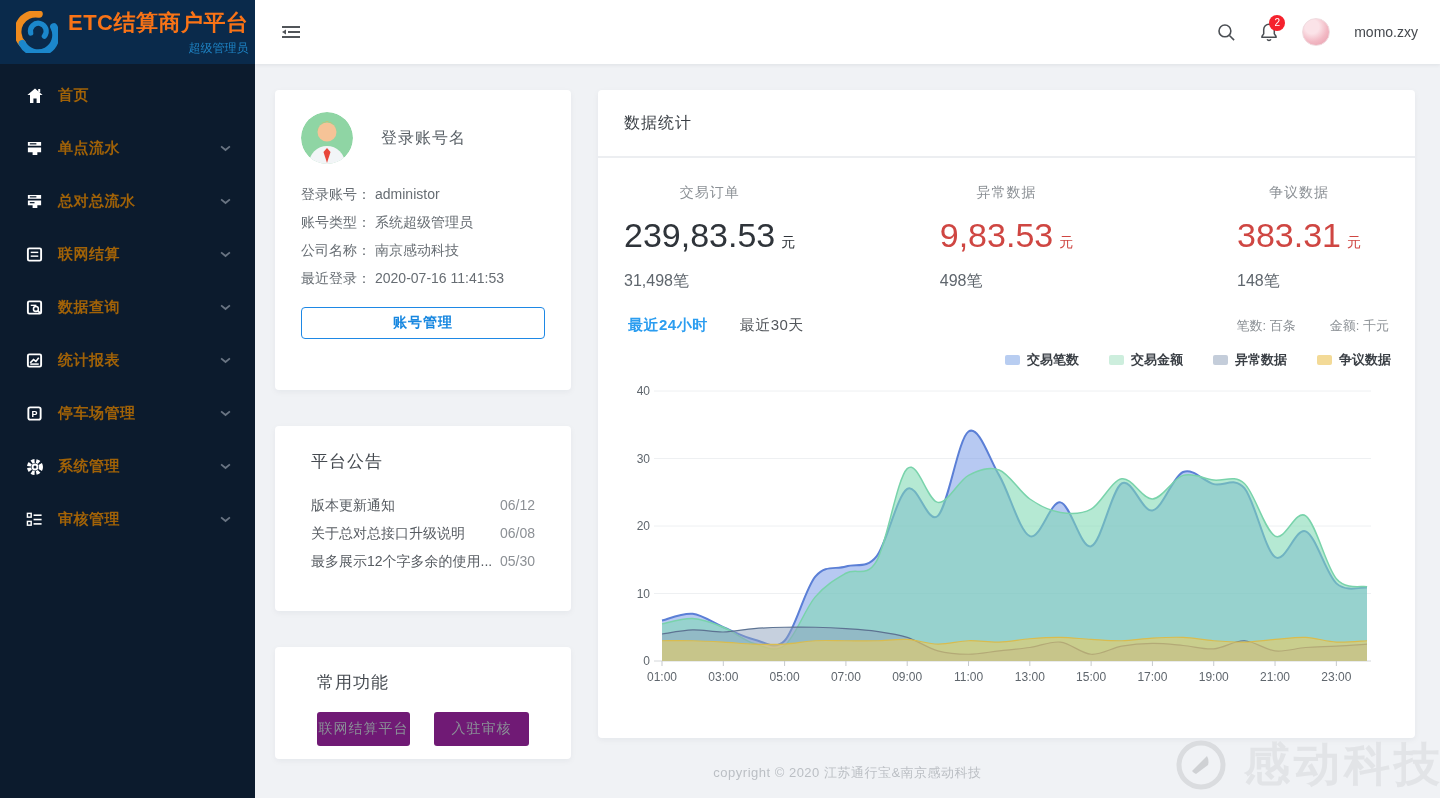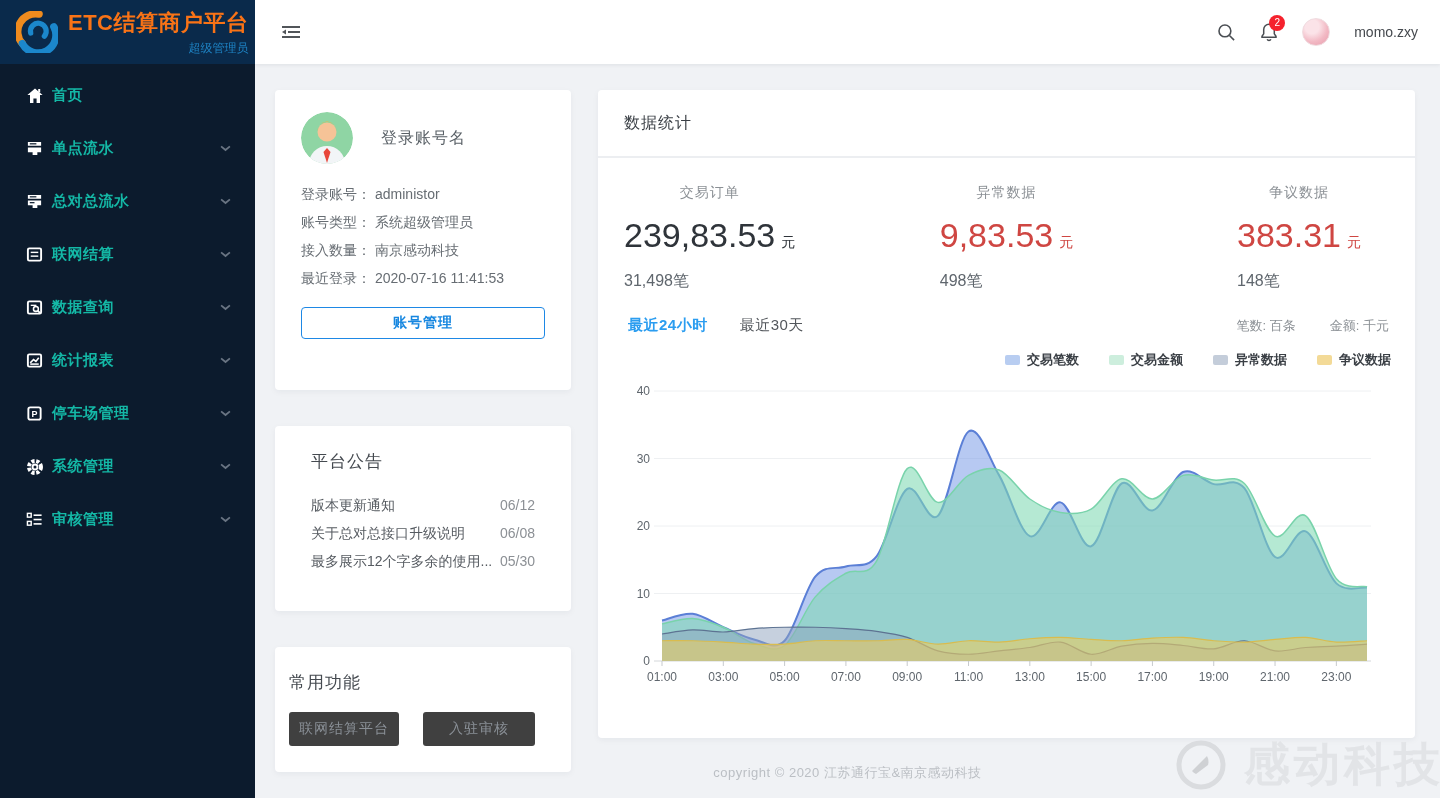--- a/index.html
+++ b/index.html
@@ -9,21 +9,21 @@
   
   .sidebar { position:absolute; left:0; top:0; width:255px; height:798px; background:#0c1b2d; z-index:5; }
   .sidebar-head { height:64px; background:#0a2a4b; display:flex; align-items:center; padding:0 14px 0 16px; }
   .logo-swirl { width:42px; height:42px; flex:0 0 auto; }
   .logo-text { margin-left:10px; display:flex; flex-direction:column; }
   .logo-title { font-size:22px; font-weight:bold; color:#f97316; letter-spacing:.5px; white-space:nowrap; }
   .logo-sub { font-size:12px; color:#1e83c4; align-self:flex-end; margin-top:2px; }
   .menu { padding-top:5px; }
   .menu-item { height:53px; display:flex; align-items:center; padding:0 24px 0 25px; cursor:pointer; }
   .menu-ic { width:19px; height:19px; flex:0 0 auto; display:flex; align-items:center; justify-content:center; }
-  .menu-label { margin-left:8px; font-size:15px; font-weight:600; color:#14b8a6; letter-spacing:.5px; }
+  .menu-label { margin-left:14px; font-size:15px; font-weight:600; color:#a16207; letter-spacing:.5px; }
   .menu-caret { margin-left:auto; width:11px; height:7px; opacity:.75; }
 
   
   .topbar { position:absolute; left:255px; top:0; right:0; height:64px; background:#fff; box-shadow:0 1px 4px rgba(0,21,41,.08); display:flex; align-items:center; z-index:4; }
   .collapse-btn { margin-left:26px; cursor:pointer; display:flex; }
   .topbar-right { margin-left:auto; display:flex; align-items:center; gap:24px; margin-right:22px; }
   .icon-btn { position:relative; cursor:pointer; display:flex; }
   .badge { position:absolute; top:-7px; left:9px; min-width:16px; height:16px; background:#f5222d; color:#fff; border-radius:8px; font-size:10px; line-height:16px; text-align:center; padding:0 4px; }
   .tb-avatar { width:28px; height:28px; border-radius:50%; background:radial-gradient(circle at 35% 30%, #fbe3e8 0 28%, #f2b9c4 60%, #e79aab 100%); border:1px solid #f0dce0; }
   .username { font-size:14px; color:#45494e; }
@@ -45,23 +45,23 @@
   .account-btn { margin-top:15px; width:100%; height:32px; background:#fff; border:1px solid #1e88e5; border-radius:4px; color:#1787e0; font-size:14px; font-weight:600; cursor:pointer; letter-spacing:1px; }
 
   
   .notice-card { padding:24px 36px; height:185px; }
   .card-title { font-size:17px; color:#454a50; letter-spacing:1px; }
   .notice-list { margin-top:18px; }
   .notice-row { display:flex; font-size:14px; line-height:28px; color:#565b61; cursor:pointer; }
   .notice-row .n-date { margin-left:auto; color:#8c9095; }
 
   
-  .quick-card { padding:24px 14px; height:125px; }
+  .quick-card { padding:24px 42px; height:112px; }
   .quick-btns { margin-top:18px; display:flex; gap:24px; }
-  .quick-btn { background:#404040; border:none; border-radius:3px; color:#8a9097; font-size:14px; padding:8px 0; cursor:pointer; letter-spacing:1px; }
+  .quick-btn { background:#701a75; border:none; border-radius:3px; color:#8a9097; font-size:14px; padding:8px 0; cursor:pointer; letter-spacing:1px; }
   .quick-btn.b1 { width:110px; }
   .quick-btn.b2 { width:112px; }
 
   
   .stats-card { position:absolute; left:343px; top:26px; width:817px; height:648px; }
   .stats-header { height:68px; display:flex; align-items:center; padding:0 26px; border-bottom:2px solid #eceef1; }
   .stats-header .t { font-size:16px; color:#3a3f45; letter-spacing:1px; }
   .stats-row { display:grid; grid-template-columns:1fr 1fr 1fr; padding:26px 26px 10px; }
   .stat-cell { display:flex; }
   .stat-cell.c2 { justify-content:center; }
@@ -264,21 +264,21 @@
             <polygon points="26,36 22.5,40 26,51 29.5,40" fill="#e8473b"></polygon>
             <circle cx="26" cy="20" r="9.5" fill="#f6c397"></circle>
             <path d="M16.5 19a9.5 9.5 0 0 1 19 0c0-2-1.5-9-9.5-9s-9.5 7-9.5 9Z" fill="#f4b13c"></path>
           </svg>
         </span>
         <span class="p-title">登录账号名</span>
       </div>
       <div class="profile-rows">
         <div class="p-row"><span class="lbl">登录账号：</span><span class="val">administor</span></div>
         <div class="p-row"><span class="lbl">账号类型：</span><span class="val">系统超级管理员</span></div>
-        <div class="p-row"><span class="lbl">接入数量：</span><span class="val">南京感动科技</span></div>
+        <div class="p-row"><span class="lbl">公司名称：</span><span class="val">南京感动科技</span></div>
         <div class="p-row"><span class="lbl">最近登录：</span><span class="val">2020-07-16  11:41:53</span></div>
       </div>
       <button class="account-btn">账号管理</button>
     </div>
 
     <div class="card notice-card">
       <div class="card-title">平台公告</div>
       <div class="notice-list">
         <div class="notice-row">
             <span class="n-title">版本更新通知</span>

